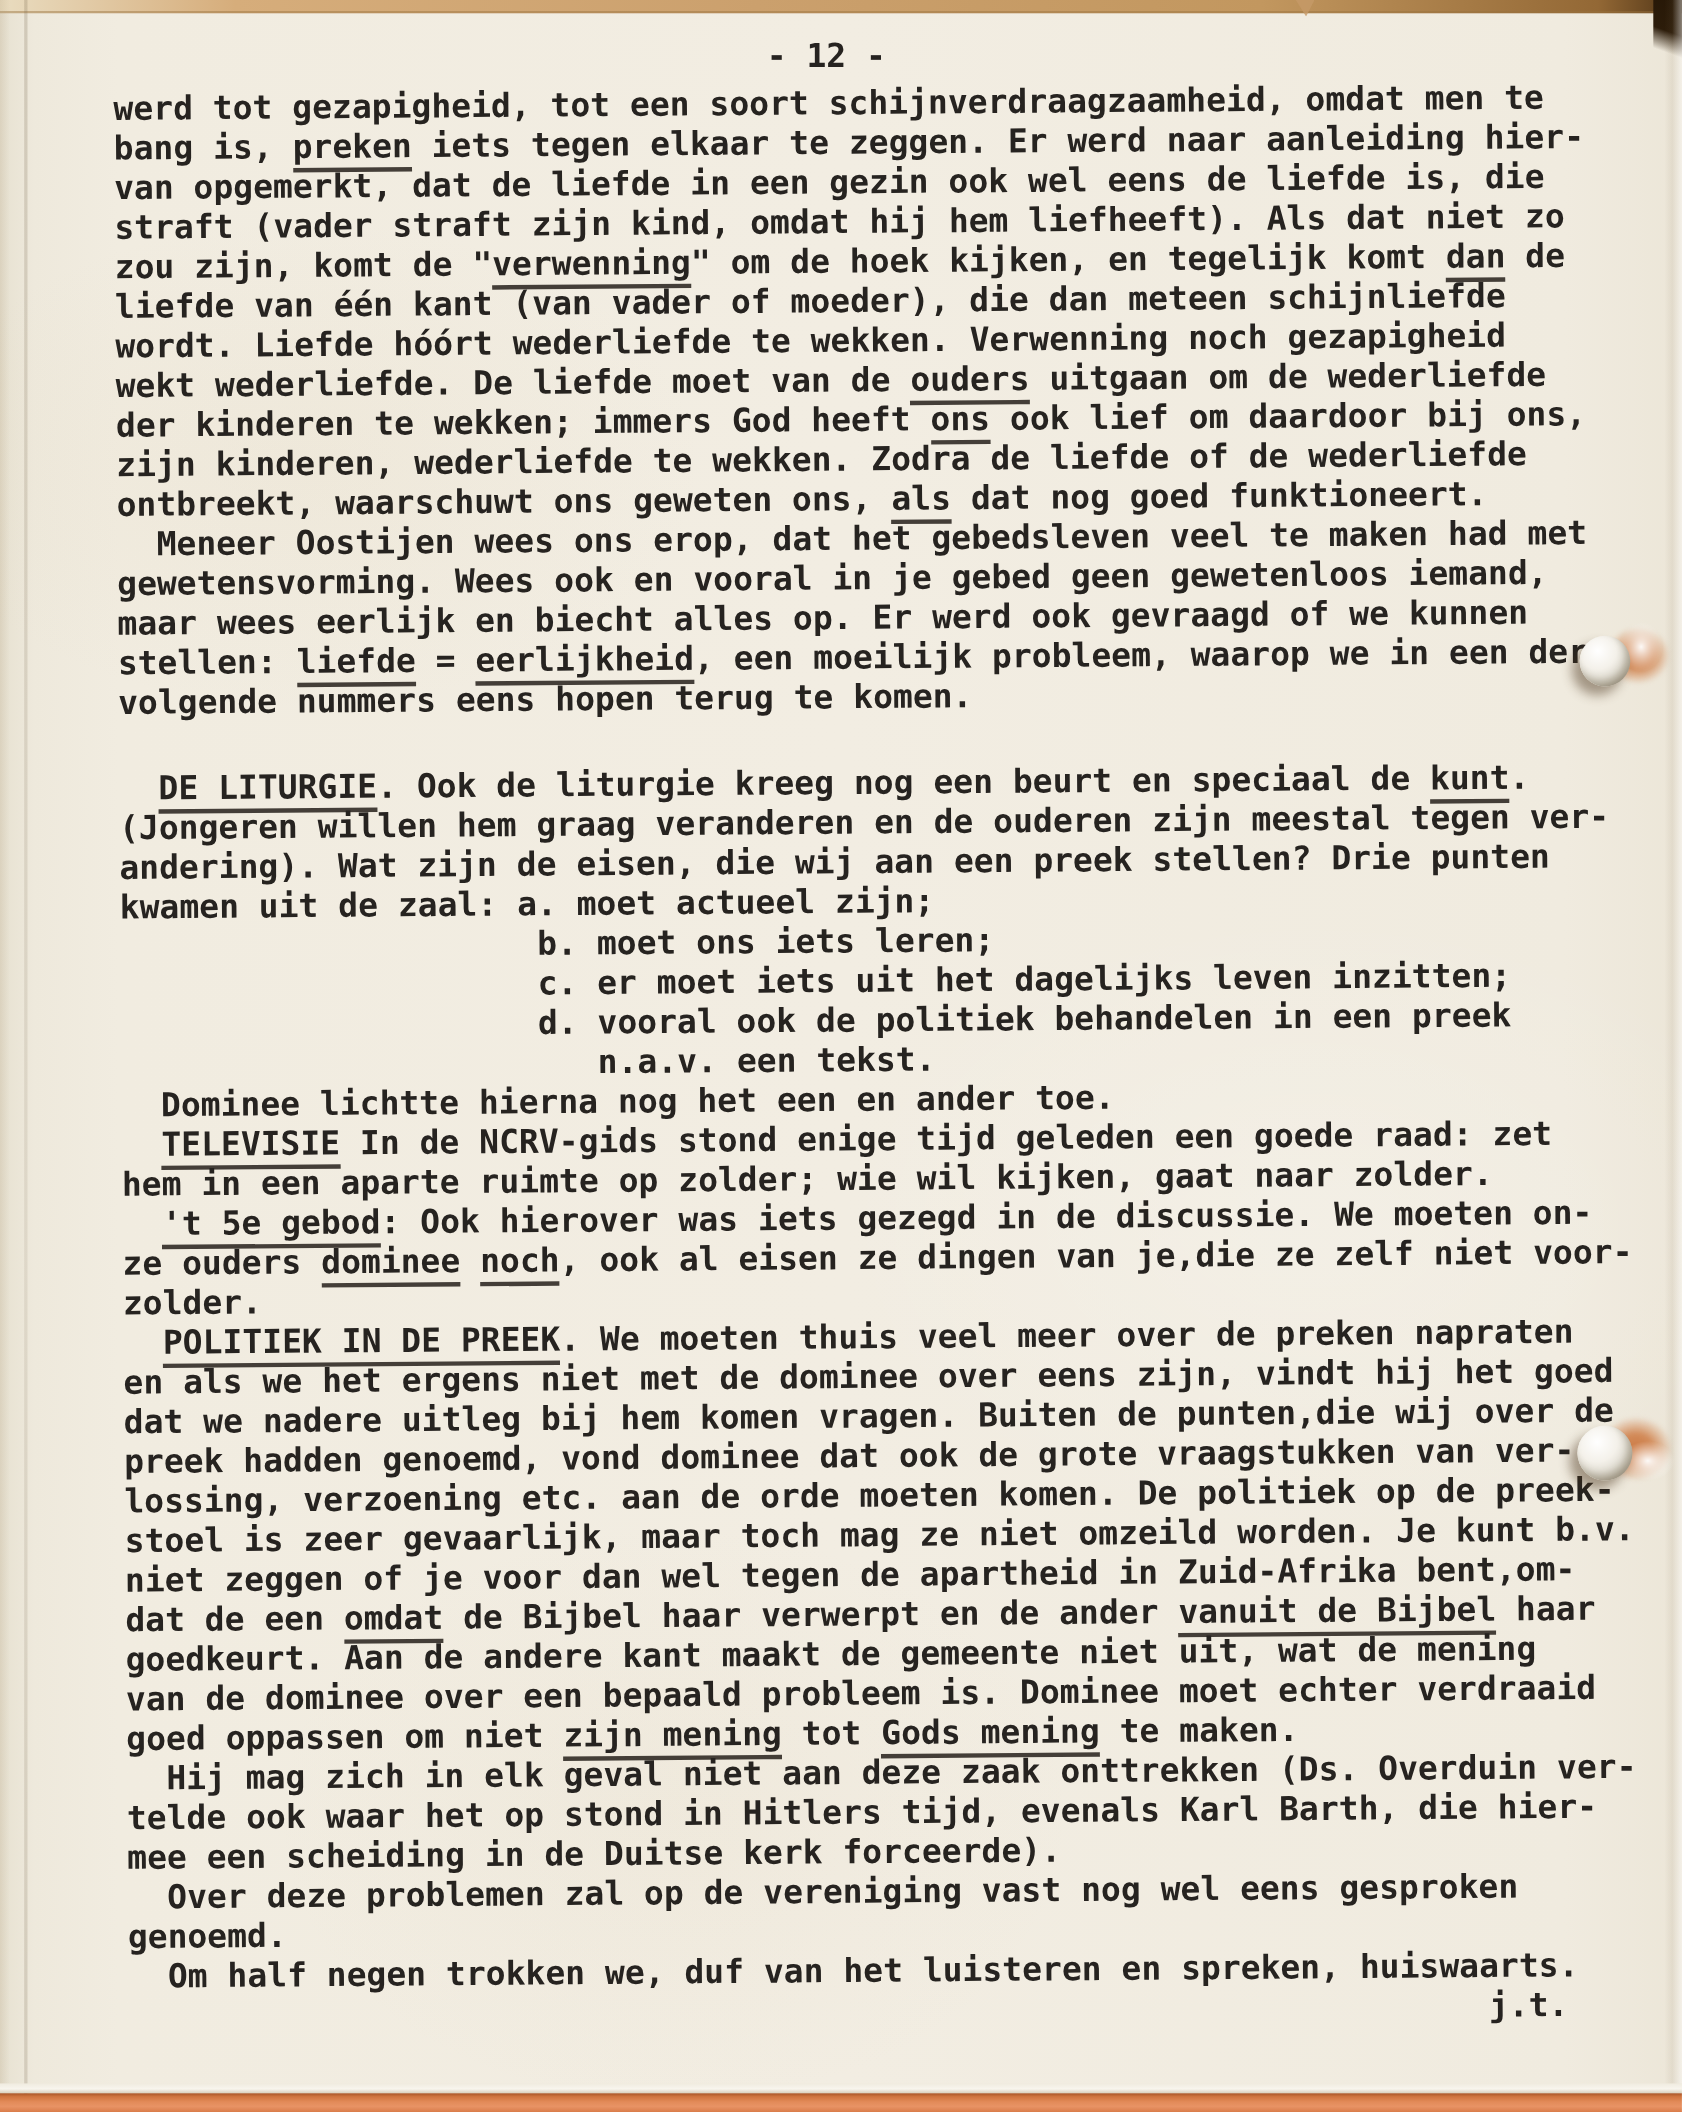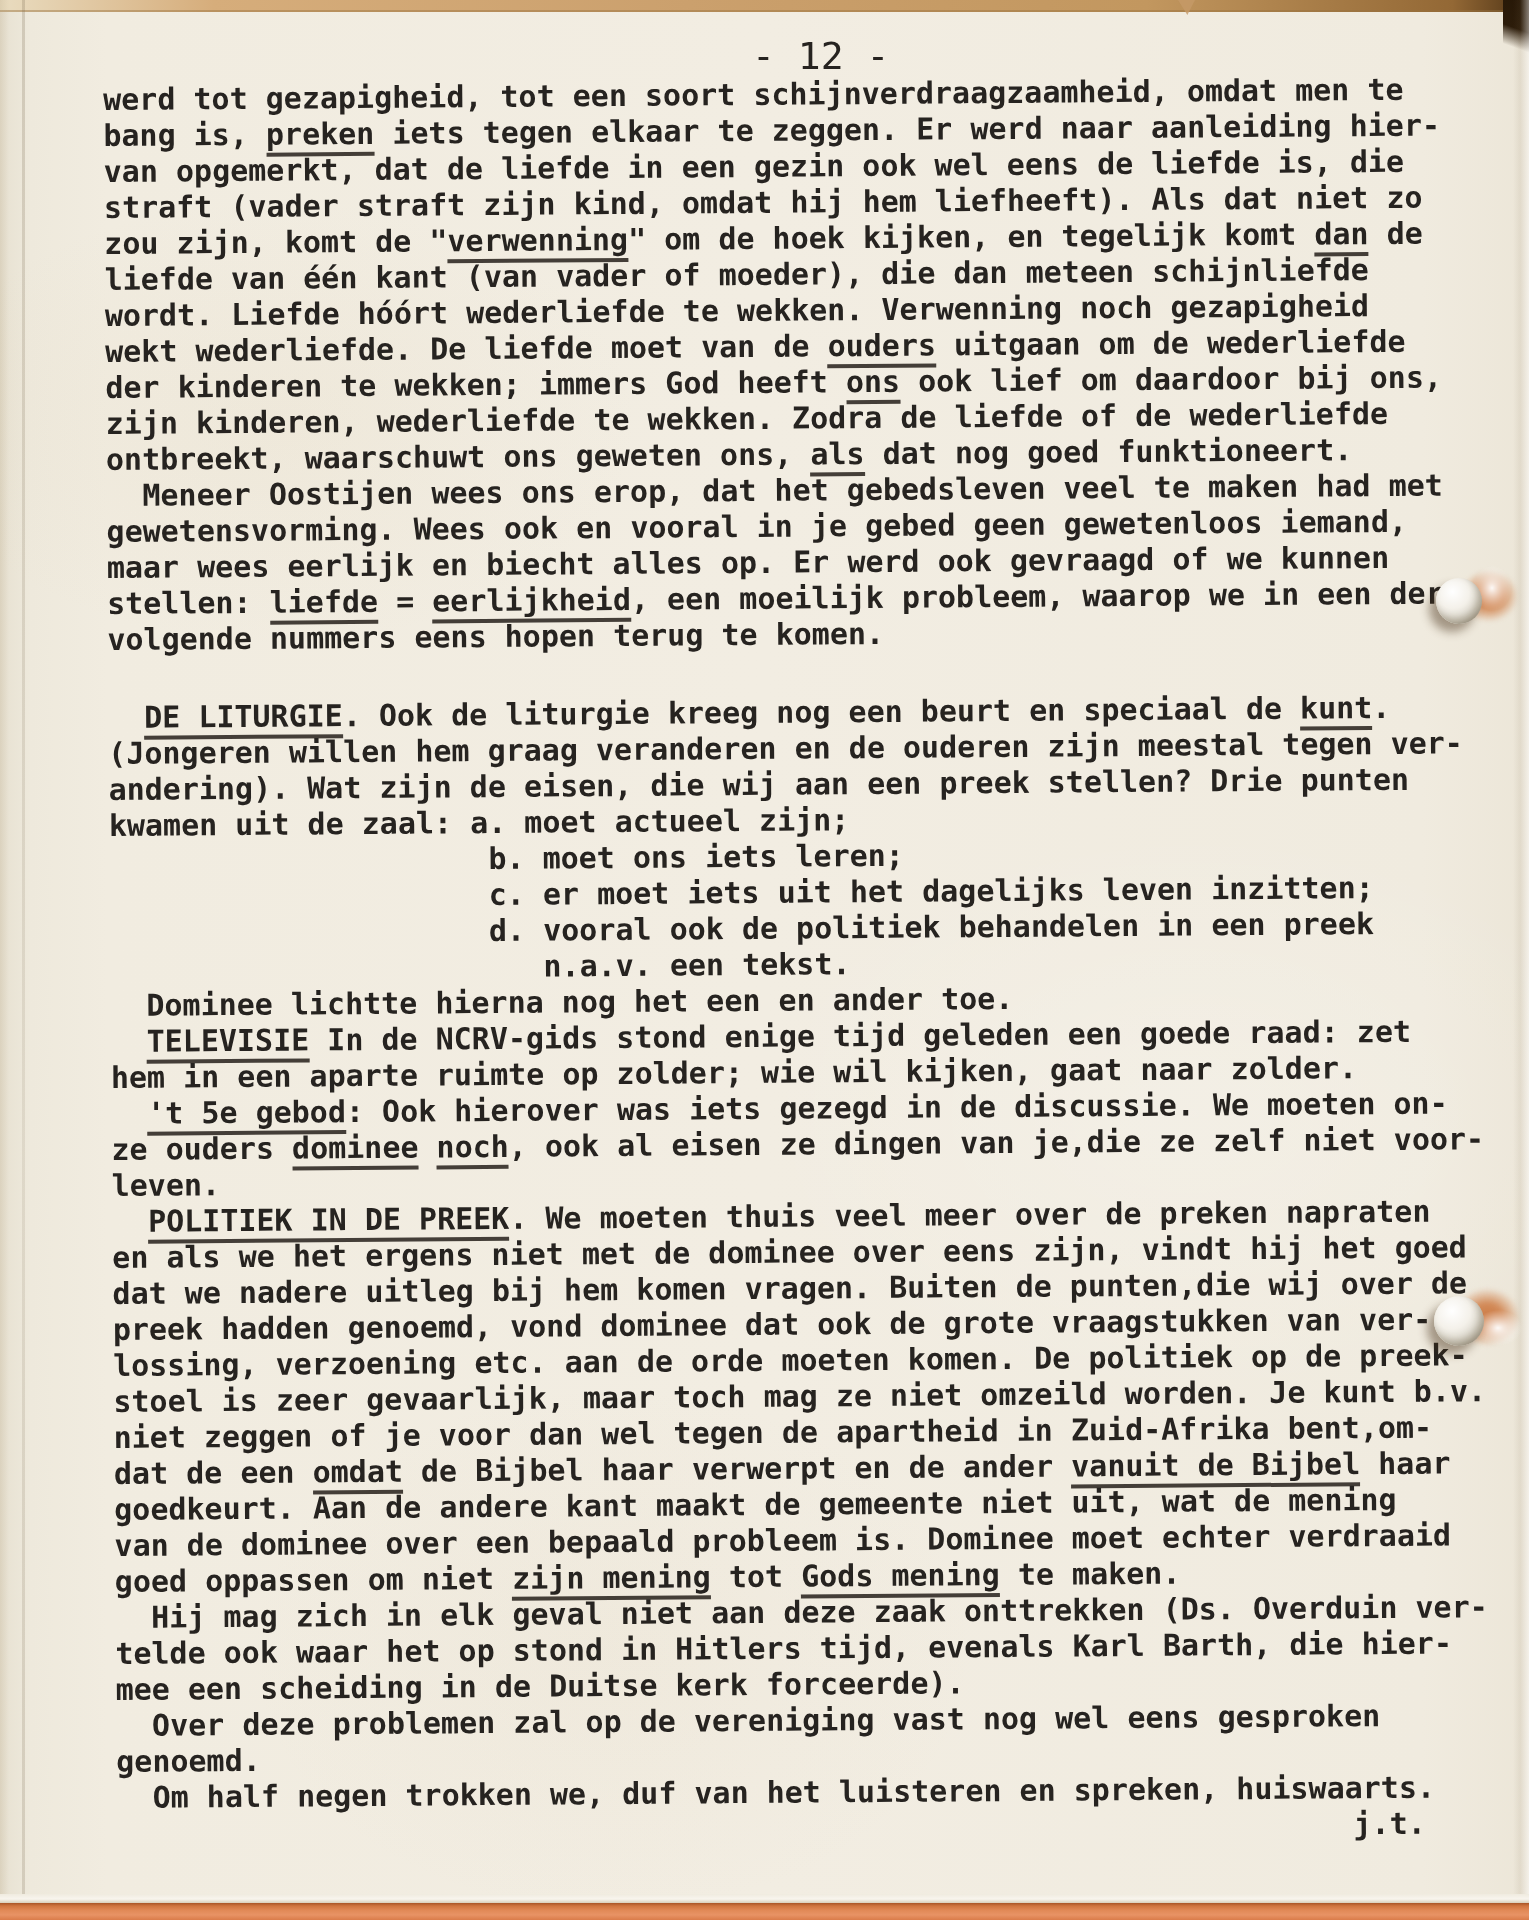--- a/index.html
+++ b/index.html
@@ -51,22 +51,22 @@
   .bottom-paper-edge{
     position:absolute;left:0;right:0;bottom:17px;height:9px;
     background:linear-gradient(#f0ebdf,#f8f5ee 55%,#d9cfba 100%);
   }
   .bottom-band{
     position:absolute;left:0;right:0;bottom:0;height:17px;
     background:linear-gradient(#a85527 0,#d0753f 18%,#e28a58 45%,#e89365 70%,#da7c4a 100%);
   }
 
   .page-number{
-    position:absolute;left:752px;top:34px;
-    font-size:38px;font-weight:normal;color:#262320;white-space:pre;
+    position:absolute;left:697px;top:34px;
+    font-size:30px;font-weight:bold;color:#262320;white-space:pre;
   }
 
   .text-block{
     position:absolute;left:103px;top:82px;width:1406px;
     transform:rotate(-0.45deg);transform-origin:0 0;
     font-size:30px;font-weight:bold;color:#262320;
   }
   .line{height:36px;line-height:36px;white-space:pre;}
   .line.blank{height:42px;}
   .line.right{text-align:right;padding-right:97px;}
@@ -137,21 +137,21 @@
       <div class="line"><span>kwamen uit de zaal: a. moet actueel zijn;</span></div>
       <div class="line"><span>                     b. moet ons iets leren;</span></div>
       <div class="line"><span>                     c. er moet iets uit het dagelijks leven inzitten;</span></div>
       <div class="line"><span>                     d. vooral ook de politiek behandelen in een preek</span></div>
       <div class="line"><span>                        n.a.v. een tekst.</span></div>
       <div class="line"><span>  Dominee lichtte hierna nog het een en ander toe.</span></div>
       <div class="line"><span>  </span><span class="u">TELEVISIE</span><span> In de NCRV-gids stond enige tijd geleden een goede raad: zet</span></div>
       <div class="line"><span>hem in een aparte ruimte op zolder; wie wil kijken, gaat naar zolder.</span></div>
       <div class="line"><span>  </span><span class="u">'t 5e gebod</span><span>: Ook hierover was iets gezegd in de discussie. We moeten on-</span></div>
       <div class="line"><span>ze ouders </span><span class="u">dominee</span><span> </span><span class="u">noch</span><span>, ook al eisen ze dingen van je,die ze zelf niet voor-</span></div>
-      <div class="line"><span>leven.</span></div>
+      <div class="line"><span>zolder.</span></div>
       <div class="line"><span>  </span><span class="u">POLITIEK IN DE PREEK</span><span>. We moeten thuis veel meer over de preken napraten</span></div>
       <div class="line"><span>en als we het ergens niet met de dominee over eens zijn, vindt hij het goed</span></div>
       <div class="line"><span>dat we nadere uitleg bij hem komen vragen. Buiten de punten,die wij over de</span></div>
       <div class="line"><span>preek hadden genoemd, vond dominee dat ook de grote vraagstukken van ver-</span></div>
       <div class="line"><span>lossing, verzoening etc. aan de orde moeten komen. De politiek op de preek-</span></div>
       <div class="line"><span>stoel is zeer gevaarlijk, maar toch mag ze niet omzeild worden. Je kunt b.v.</span></div>
       <div class="line"><span>niet zeggen of je voor dan wel tegen de apartheid in Zuid-Afrika bent,om-</span></div>
       <div class="line"><span>dat de een </span><span class="u">omdat</span><span> de Bijbel haar verwerpt en de ander </span><span class="u">vanuit de Bijbel</span><span> haar</span></div>
       <div class="line"><span>goedkeurt. Aan de andere kant maakt de gemeente niet uit, wat de mening</span></div>
       <div class="line"><span>van de dominee over een bepaald probleem is. Dominee moet echter verdraaid</span></div>

